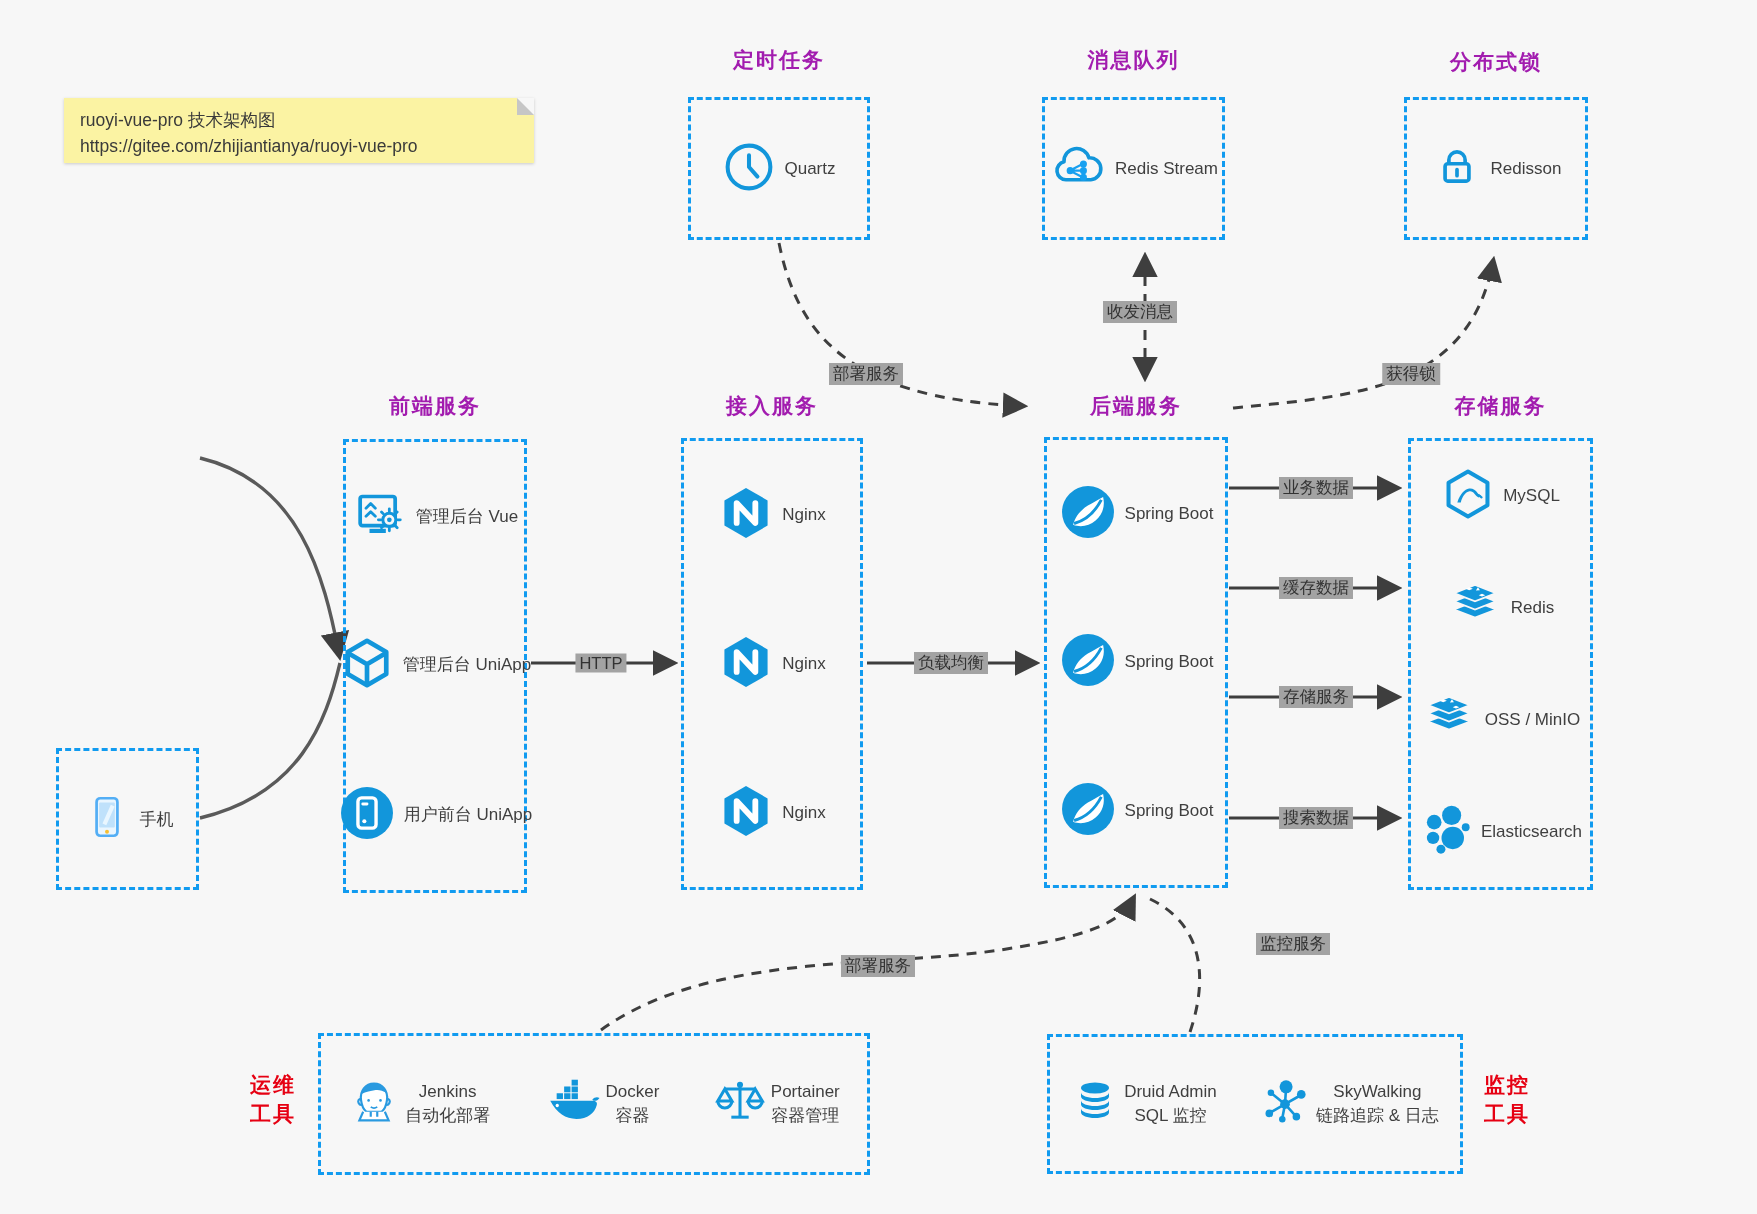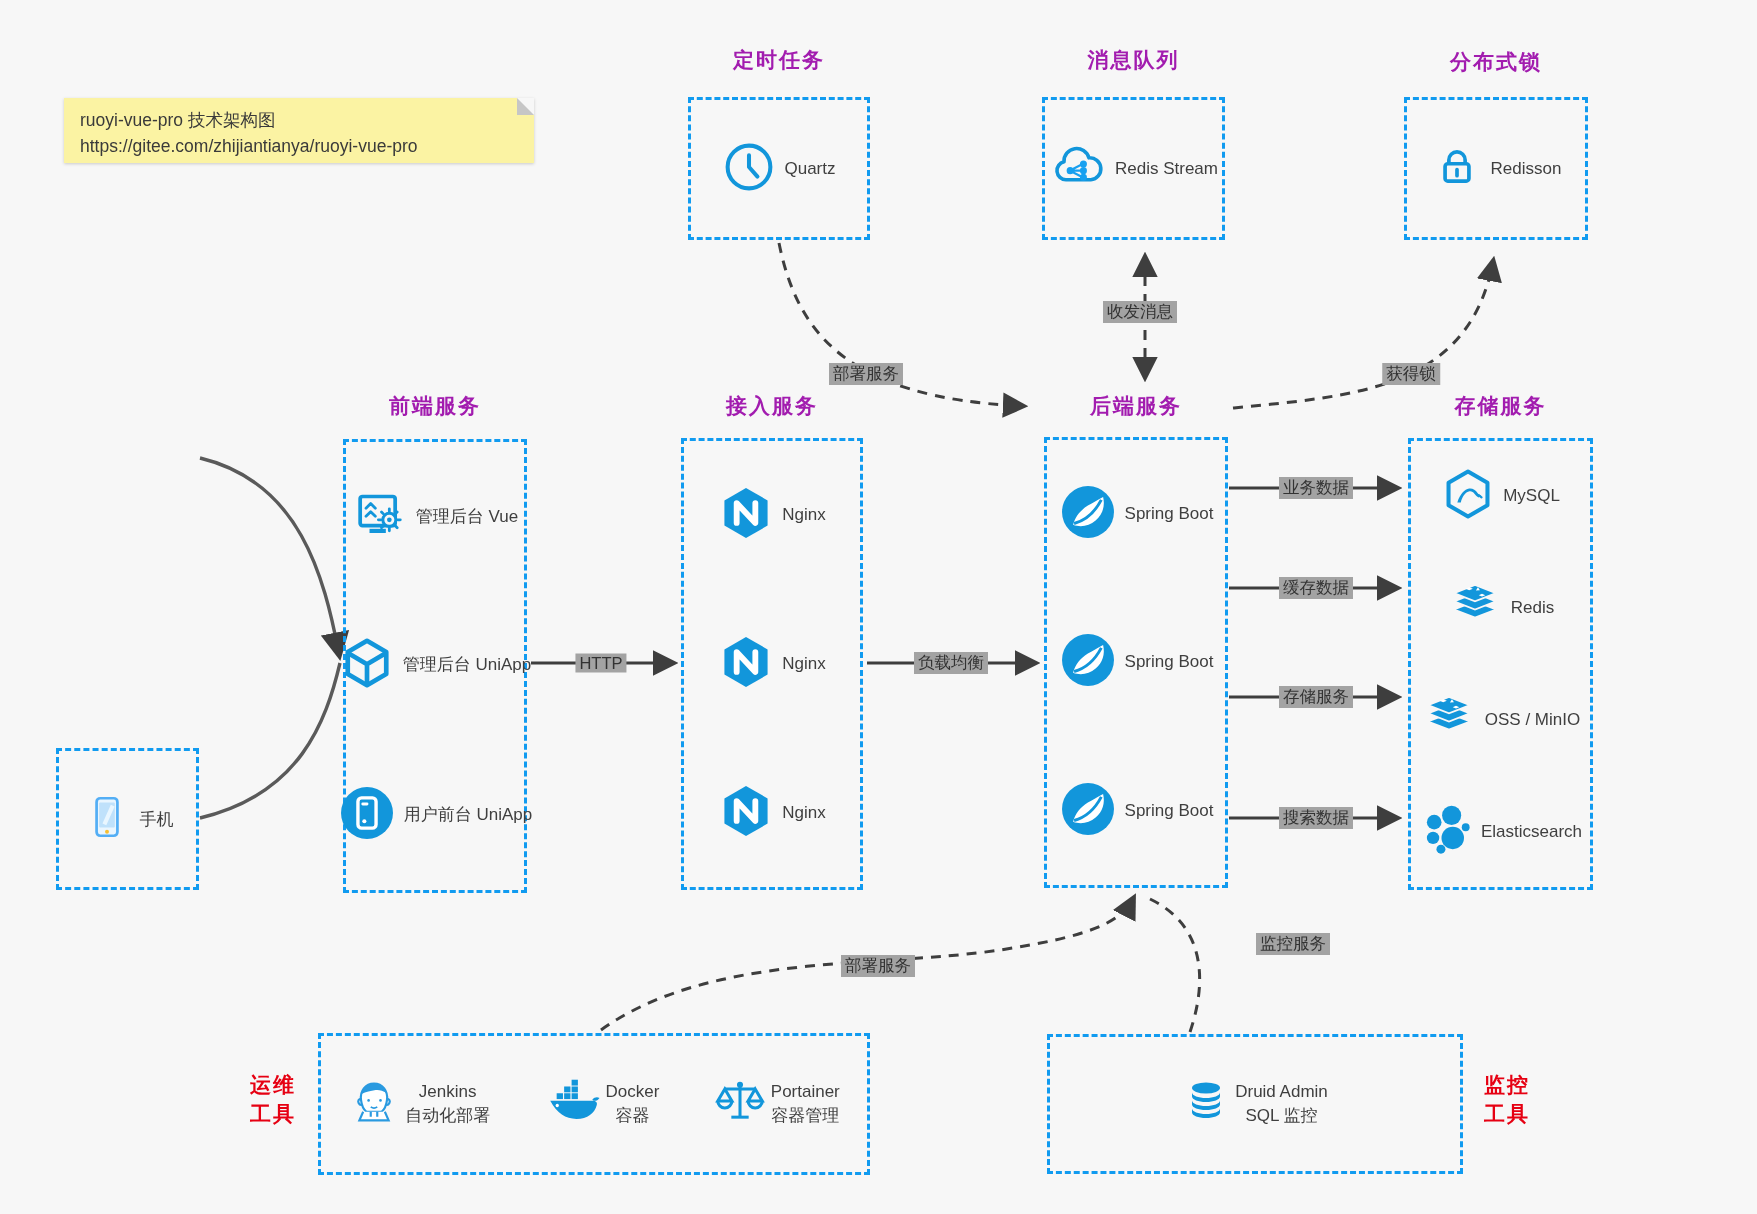--- a/index.html
+++ b/index.html
@@ -373,20 +373,42 @@
               <path d="M10 22.5c0 3 6.3 5.5 14 5.5s14-2.5 14-5.5v4c0 3-6.3 5.5-14 5.5s-14-2.5-14-5.5z"></path>
               <path d="M10 30.5c0 3 6.3 5.5 14 5.5s14-2.5 14-5.5v4c0 3-6.3 5.5-14 5.5s-14-2.5-14-5.5z"></path>
             </g>
           </svg>
       </span>
       <div class="node-label2">
         <div>Druid Admin</div>
         <div>SQL 监控</div>
       </div>
     </div>
+    <div class="node" style="gap:5px;">
+      <span>
+        <svg viewBox="0 0 48 48" width="52" height="52">
+            <g stroke="#1296db" stroke-width="2.4">
+              <path d="M24 26L25 11M24 26l14-8M24 26l10 11M24 26l-2.5 13M24 26l-14 8M24 26l-12.5-10"></path>
+            </g>
+            <g fill="#1296db">
+              <circle cx="25" cy="10" r="6"></circle>
+              <circle cx="39" cy="17" r="4"></circle>
+              <circle cx="34.5" cy="37.5" r="3.5"></circle>
+              <circle cx="21.5" cy="40" r="3"></circle>
+              <circle cx="9.5" cy="34.5" r="3.5"></circle>
+              <circle cx="11" cy="15.5" r="3"></circle>
+              <circle cx="24" cy="26" r="4.5"></circle>
+            </g>
+          </svg>
+      </span>
+      <div class="node-label2">
+        <div>SkyWalking</div>
+        <div>链路追踪 &amp; 日志</div>
+      </div>
+    </div>
   </div>
 
   <div class="edge-label" style="left:601px;top:663px;">HTTP</div>
   <div class="edge-label" style="left:951px;top:663px;">负载均衡</div>
   <div class="edge-label" style="left:866px;top:374px;">部署服务</div>
   <div class="edge-label" style="left:1140px;top:312px;">收发消息</div>
   <div class="edge-label" style="left:1411px;top:374px;">获得锁</div>
   <div class="edge-label" style="left:1316px;top:488px;">业务数据</div>
   <div class="edge-label" style="left:1316px;top:588px;">缓存数据</div>
   <div class="edge-label" style="left:1316px;top:697px;">存储服务</div>

